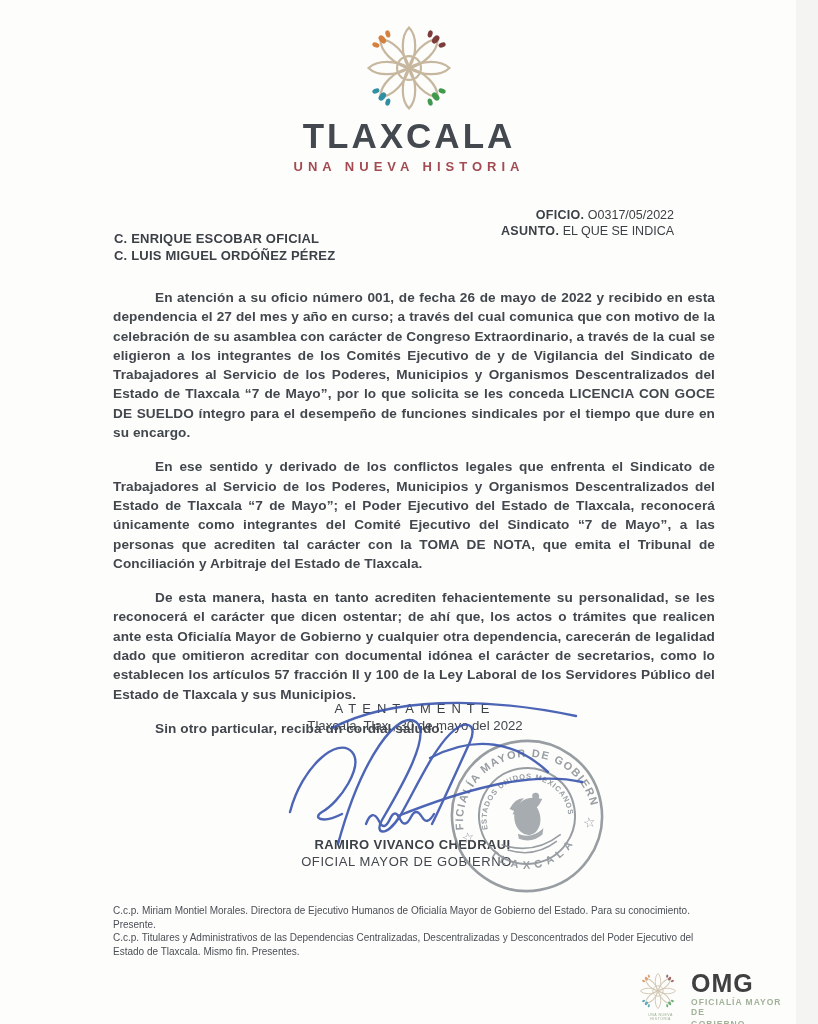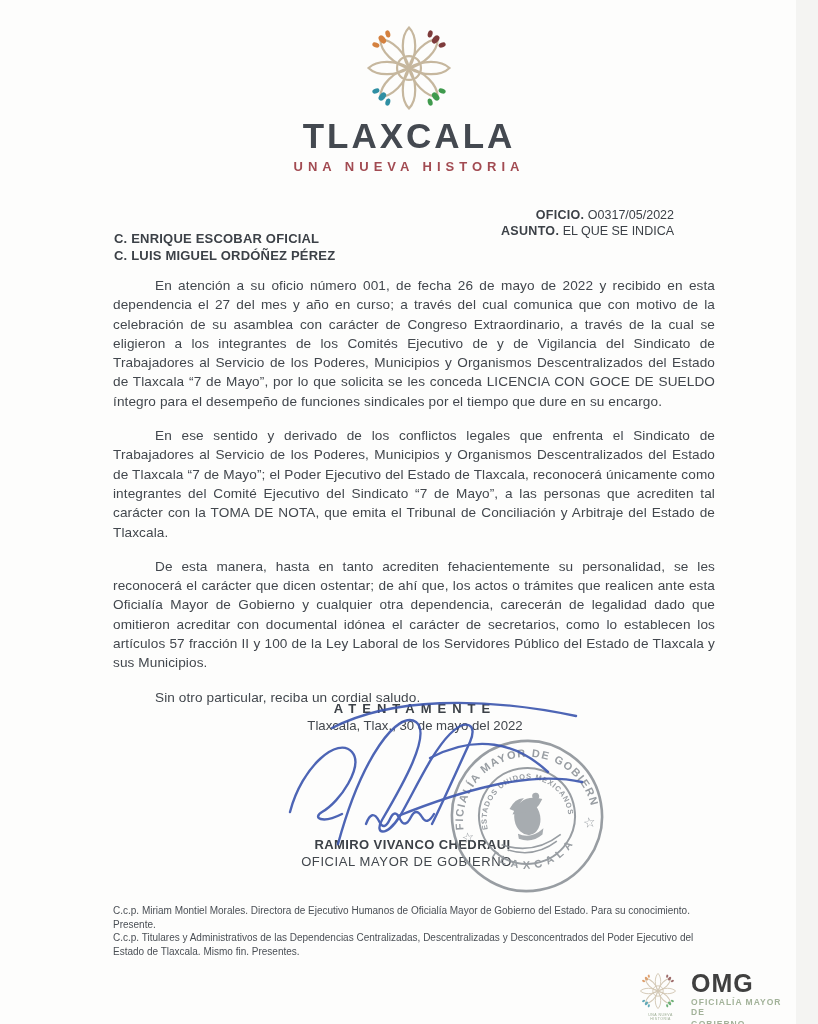--- a/index.html
+++ b/index.html
@@ -25,25 +25,25 @@
   .tagline{
     font-size:13px;font-weight:bold;letter-spacing:5px;
     color:#a24b52;margin-top:3px;
   }
   
   .meta{position:absolute;top:179px;right:122px;text-align:right;font-size:12.5px;line-height:16px;color:#3c4147;margin-top:28px;}
   .meta b{letter-spacing:.3px;}
   
   .recipients{position:absolute;top:230px;left:114px;font-weight:bold;font-size:13px;line-height:17px;color:#3c4147;letter-spacing:.2px;}
   
-  .letter-body{position:absolute;top:276px;left:113px;width:602px;font-size:13.6px;line-height:19.3px;text-align:justify;color:#42474d;letter-spacing:.1px;}
+  .letter-body{position:absolute;top:288px;left:113px;width:602px;font-size:13.6px;line-height:19.3px;text-align:justify;color:#42474d;letter-spacing:.1px;font-weight:bold;}
   .letter-body p{margin:0 0 15px 0;text-indent:42px;}
   .letter-body p.closing{margin-bottom:12px;}
   
-  .atentamente{position:absolute;top:701px;left:250px;width:330px;text-align:center;font-weight:bold;font-size:13px;letter-spacing:6px;color:#3c4147;}
+  .atentamente{position:absolute;top:701px;left:250px;width:330px;text-align:center;font-weight:normal;font-size:13px;letter-spacing:6px;color:#3c4147;}
   .place-date{position:absolute;top:718px;left:250px;width:330px;text-align:center;font-size:13.2px;color:#42474d;}
   .sig-name{position:absolute;top:837px;left:255px;width:315px;text-align:center;font-weight:bold;font-size:13px;letter-spacing:.4px;color:#3c4147;}
   .sig-title{position:absolute;top:854px;left:249px;width:315px;text-align:center;font-size:13px;letter-spacing:.6px;color:#42474d;}
   .seal{position:absolute;top:736px;left:447px;width:160px;height:160px;z-index:2;opacity:.85;}
   .signature-svg{position:absolute;top:694px;left:280px;width:315px;height:168px;z-index:3;}
   
   .ccp{position:absolute;top:904px;left:113px;width:608px;font-size:10px;line-height:13.5px;color:#4a4f55;}
   .ccp .ccp-line{margin:0;}
   .omg{position:absolute;top:971px;left:638px;display:flex;align-items:flex-start;gap:8px;z-index:2;}
   .omg-flower{width:40px;height:40px;opacity:.75;}

